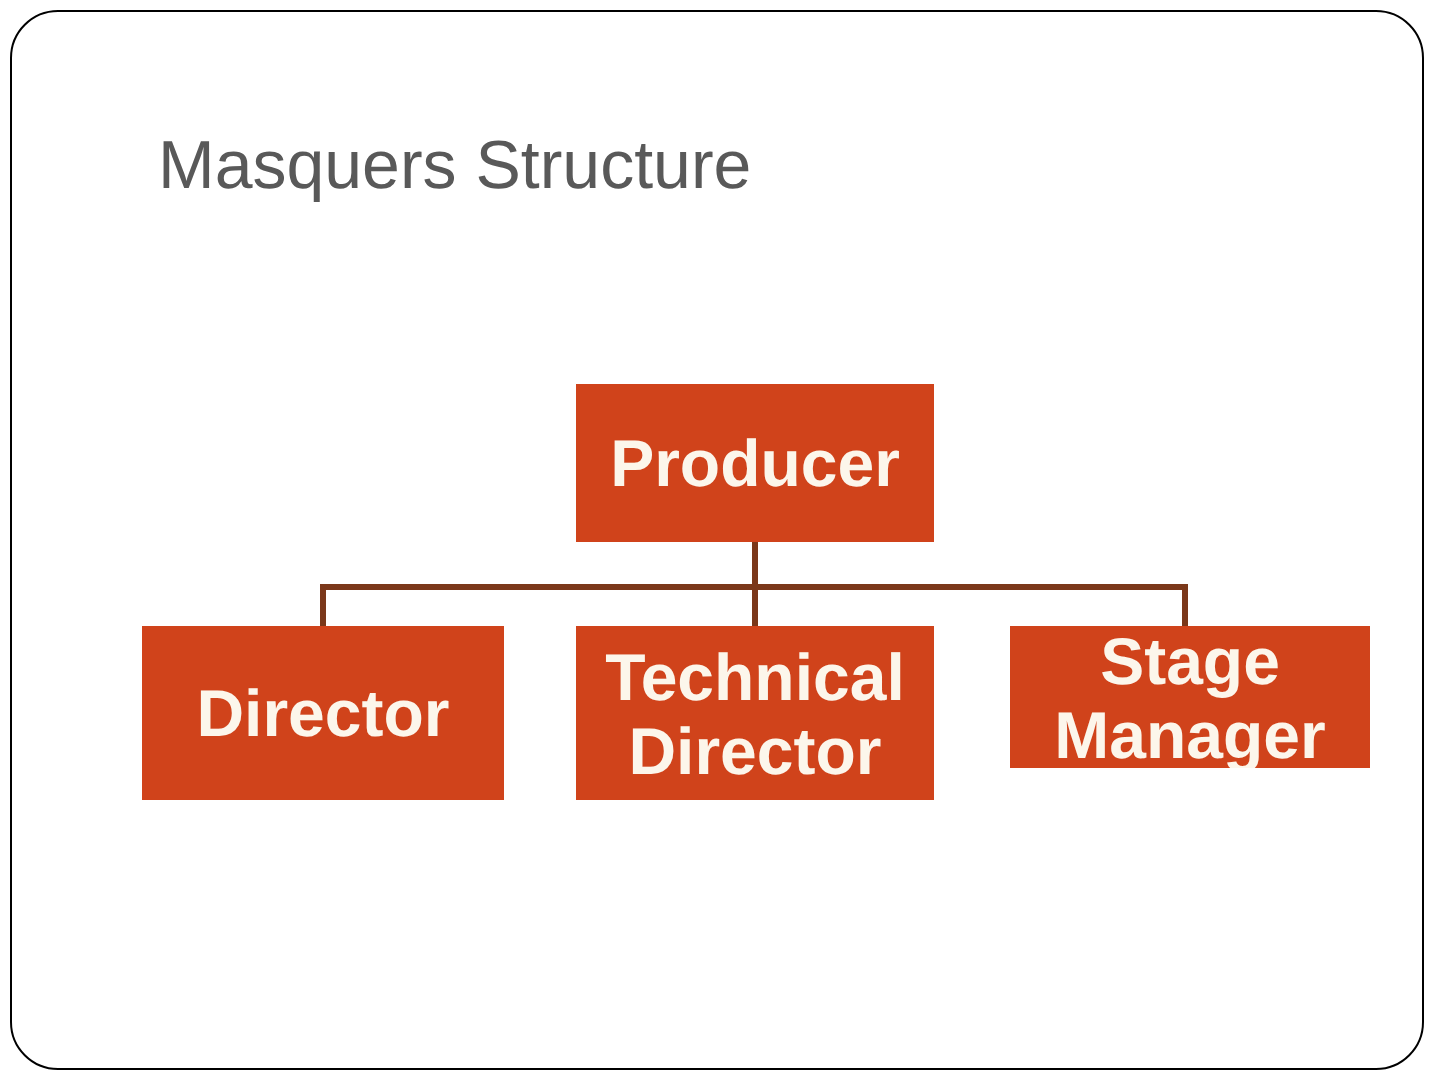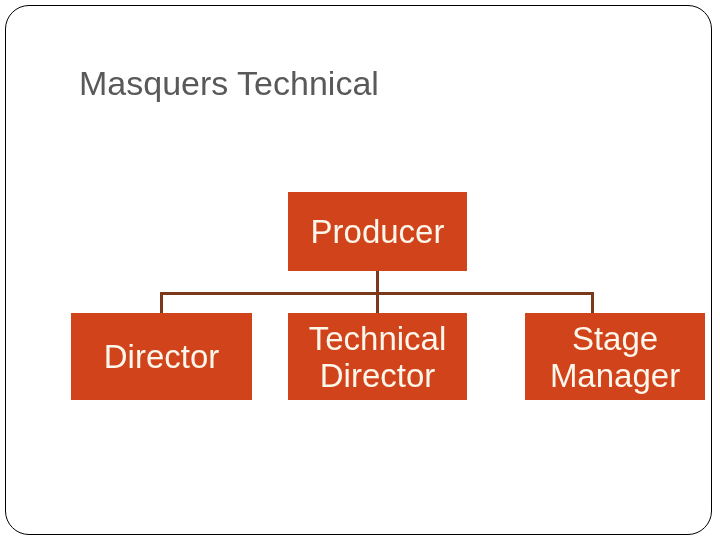--- a/index.html
+++ b/index.html
@@ -63,21 +63,21 @@
     position: absolute;
     box-sizing: border-box;
     background: #D0431B;
     color: #FCF6EB;
     display: flex;
     align-items: center;
     justify-content: center;
     text-align: center;
     font-size: 33px;
     line-height: 37px;
-    font-weight: normal;
+    font-weight: bold;
     letter-spacing: 0px;
     overflow: hidden;
   }
 
   .node .node-label {
     display: block;
     width: 100%;
     padding: 0 4px;
     box-sizing: border-box;
     white-space: pre-line;
@@ -101,24 +101,24 @@
 
   #node-technical-director {
     left: 288px;
     top: 313px;
     width: 179px;
     height: 87px;
     text-align: center;
   }
 
   #node-stage-manager {
-    left: 525px;
+    left: 505px;
     top: 313px;
     width: 180px;
-    height: 87px;
+    height: 71px;
   }
 
   
   .conn {
     position: absolute;
     background: #7B381A;
   }
 
   
   #conn-root-stem {
@@ -160,21 +160,21 @@
     height: 21px;
   }
 </style>
 </head>
 <body>
 
 <div id="slide">
 
   <div id="slide-border"></div>
 
-  <h1 id="slide-title">Masquers Technical</h1>
+  <h1 id="slide-title">Masquers Structure</h1>
 
   <div id="org-chart">
 
     <div class="conn" id="conn-root-stem"></div>
     <div class="conn" id="conn-bus"></div>
     <div class="conn" id="conn-drop-left"></div>
     <div class="conn" id="conn-drop-mid"></div>
     <div class="conn" id="conn-drop-right"></div>
 
     <div class="node" id="node-producer">

